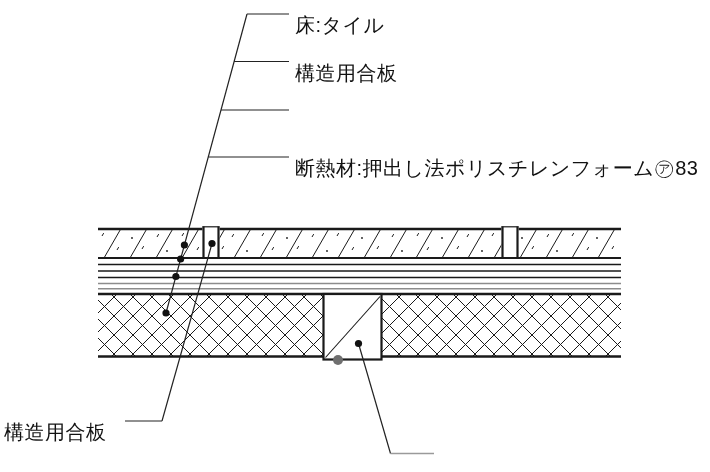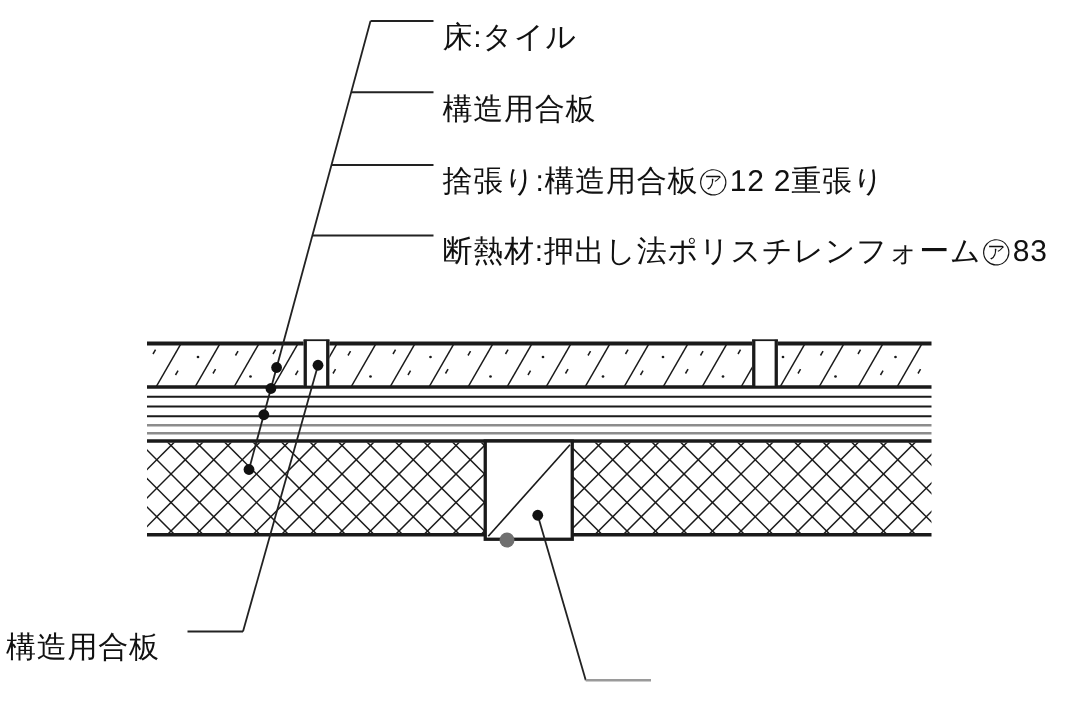--- a/index.html
+++ b/index.html
@@ -238,16 +238,15 @@
 
     <g fill="none">
       <line x1="358.5" y1="343.5" x2="390.5" y2="453.5" stroke="var(--leader)" stroke-width="1.2"></line>
       <line x1="390.5" y1="453.5" x2="434" y2="453.5" stroke="var(--grayleader)" stroke-width="1.6"></line>
     </g>
     <circle cx="358.5" cy="343.5" r="3.6" fill="#111"></circle>
   </svg>
 
   <div class="callout" style="left:295px;top:14px;">床:タイル</div>
   <div class="callout" style="left:295px;top:61.5px;">構造用合板</div>
-  <div class="callout" style="left:295px;top:110px;">捨張り:構造用合板㋐12 2重張り</div>
   <div class="callout" style="left:295px;top:157px;">断熱材:押出し法ポリスチレンフォーム㋐83</div>
   <div class="callout" style="left:4px;top:421px;">構造用合板</div>
 </div>
 
 </body></html>

